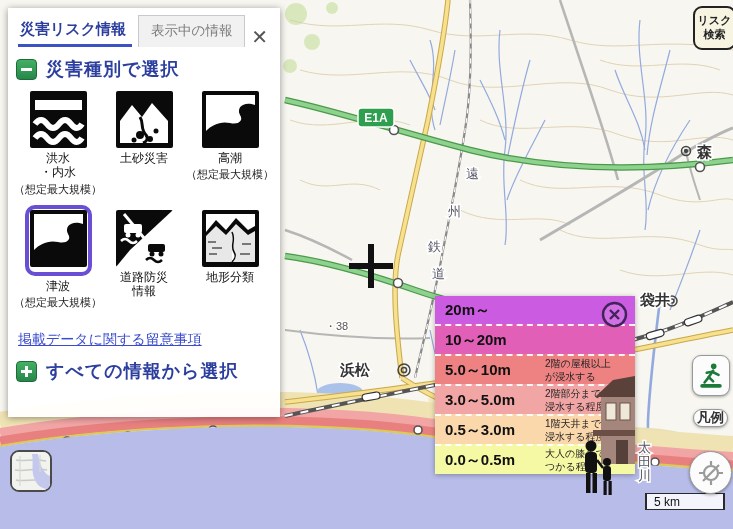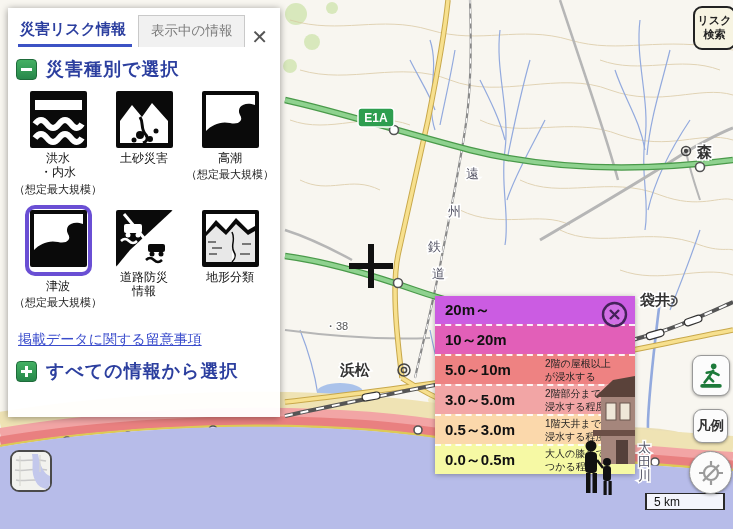--- a/index.html
+++ b/index.html
@@ -47,21 +47,21 @@
   #legend-close{position:absolute;top:5px;right:7px;width:27px;height:27px;cursor:pointer;z-index:2;}
   #legend-art{position:absolute;left:0;top:0;width:200px;height:202px;pointer-events:none;}
 
   
   #risk-btn{left:693px;top:6px;width:43px;height:44px;background:#f7f4e2;border:2px solid #222;
             border-radius:9px;display:flex;flex-direction:column;align-items:center;justify-content:center;
             font-size:11px;font-weight:bold;color:#222;line-height:1.25;cursor:pointer;z-index:25;box-sizing:border-box;}
   .sqbtn{background:#fcfcfc;border:1.5px solid #999;border-radius:9px;box-shadow:0 1px 3px rgba(0,0,0,.35);
          display:flex;align-items:center;justify-content:center;cursor:pointer;z-index:25;box-sizing:border-box;}
   #person-btn{left:692px;top:355px;width:38px;height:41px;}
-  #hanrei-btn{left:693px;top:409px;width:35px;height:34px;font-size:13.5px;font-weight:bold;color:#333;}
+  #hanrei-btn{left:693px;top:409px;width:35px;height:18px;font-size:13.5px;font-weight:bold;color:#333;}
   #loc-btn{left:689px;top:451px;width:43px;height:43px;border-radius:50%;}
   #minimap-btn{left:10px;top:450px;width:38px;height:38px;border-radius:9px;border:2px solid #4a4a4a;
                overflow:hidden;background:#f4f4f0;padding:0;}
   #scalebar{left:645px;top:493px;width:80px;height:17px;background:rgba(255,255,255,.85);
             border:1px solid #2a2a2a;border-left-width:2px;border-right-width:2px;
             font-size:12px;color:#111;line-height:16px;padding-left:7px;box-sizing:border-box;z-index:15;}
   #crosshair{left:347px;top:242px;width:48px;height:48px;z-index:10;pointer-events:none;}
 </style>
 </head>
 <body>

